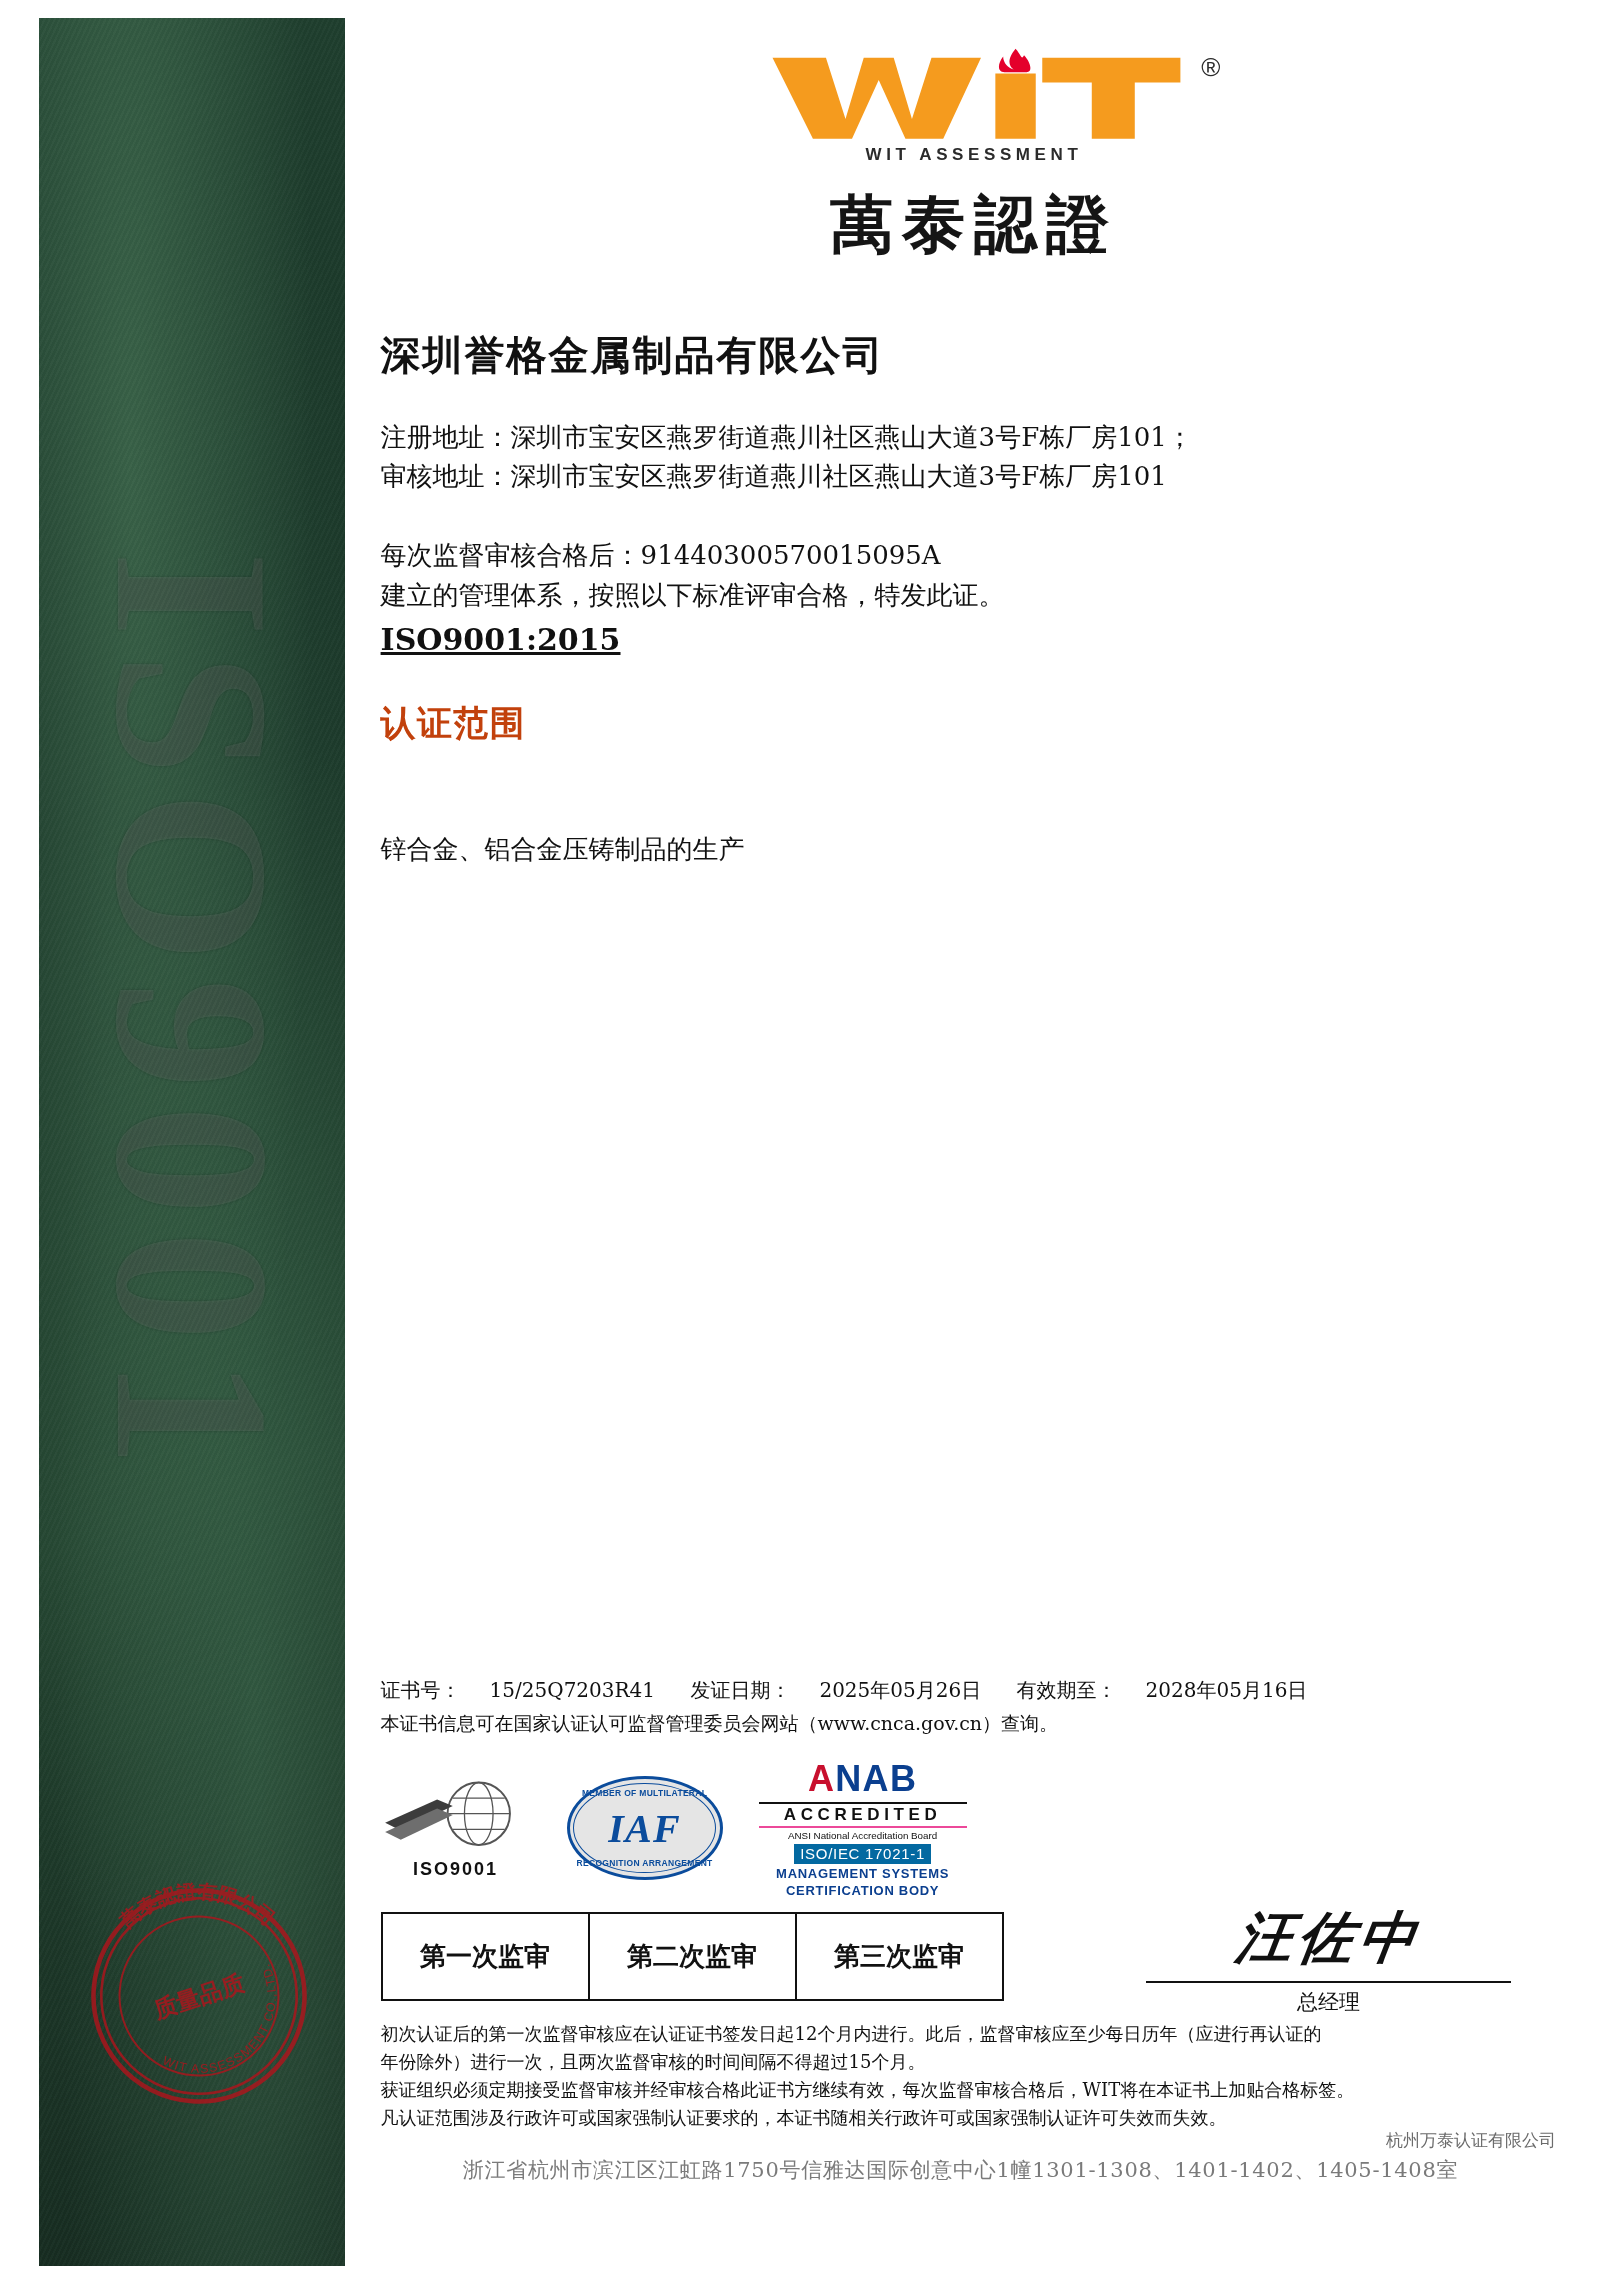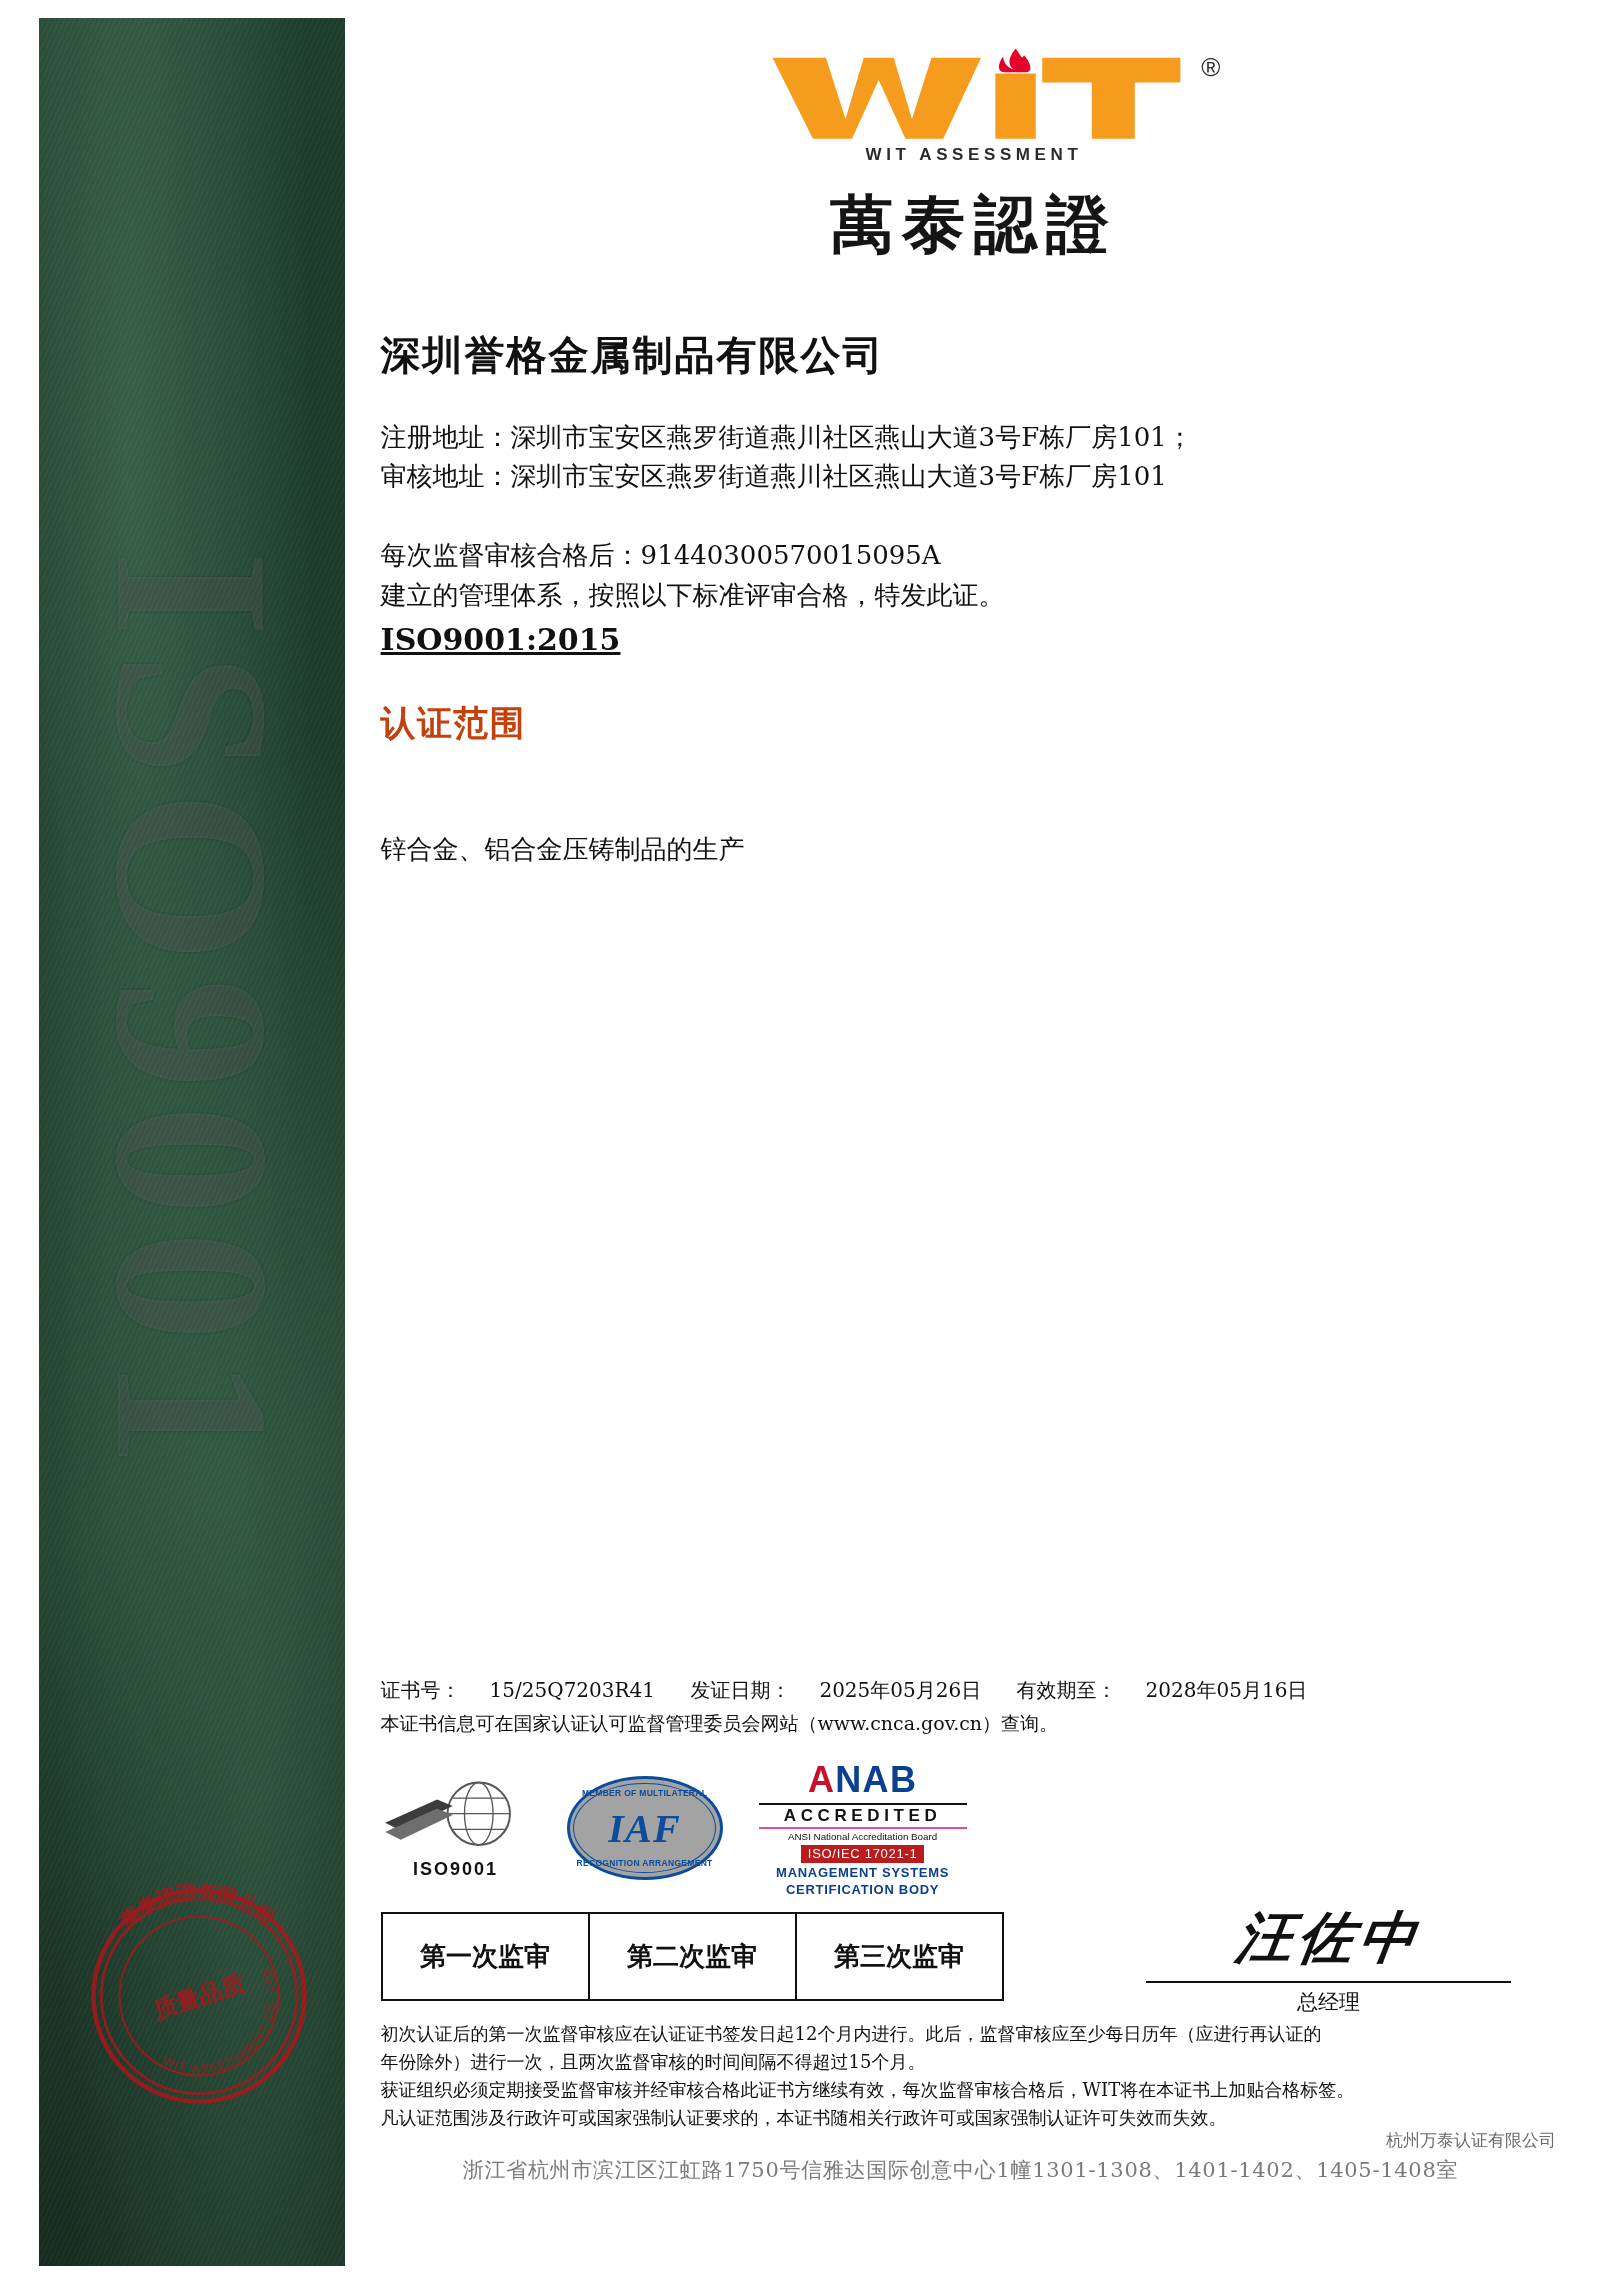--- a/index.html
+++ b/index.html
@@ -199,21 +199,21 @@
     gap: 36px;
   }
   .accred .item { position: relative; }
 
   .iaf-oval {
     width: 150px; height: 98px;
     border-radius: 50%;
     border: 3.3px solid #0b4c9c;
     display: flex; align-items: center; justify-content: center;
     position: relative;
-    background: #a3a3a3;
+    background: #e5e5e5;
   }
   .iaf-oval .ring-text {
     position: absolute; inset: 3.9px;
     border-radius: 50%;
     border: 1.3px solid #0b4c9c;
   }
   .iaf-oval .iaf {
     font-family: "Liberation Serif", serif;
     font-weight: 700; font-style: italic;
     font-size: 40px; color: #0b4c9c;
@@ -238,21 +238,21 @@
     font-size: 36px; font-weight: 700; color: #0b3f8f; letter-spacing: 1.3px;
   }
   .anab .anab-word .a-red { color: #c8102e; }
   .anab .anab-acc {
     font-size: 17px; letter-spacing: 4.6px; color: #111; font-weight: 700;
     border-top: 2px solid #111; border-bottom: 2px solid #ec4899;
     margin-top: 1.3px; padding: 1.3px 0;
   }
   .anab .anab-line { font-size: 9.8px; color: #111; margin-top: 2px; }
   .anab .anab-iso {
-    font-size: 13px; color: #fff; background: #b91c1c;
+    font-size: 15px; color: #fff; background: #0369a1;
     display: inline-block; padding: 1.3px 6.5px; margin-top: 2.6px; letter-spacing: 0.7px;
   }
   .anab .anab-ms { font-size: 13px; color: #0b3f8f; margin-top: 2px; font-weight: 700; letter-spacing: 0.7px; }
 
   .cnas {
     width: 150px; text-align: center; position: relative;
   }
   .cnas .iso-label {
     font-family: "Liberation Sans", sans-serif;
     font-size: 18px; letter-spacing: 2px; color: #111; font-weight: 700;

